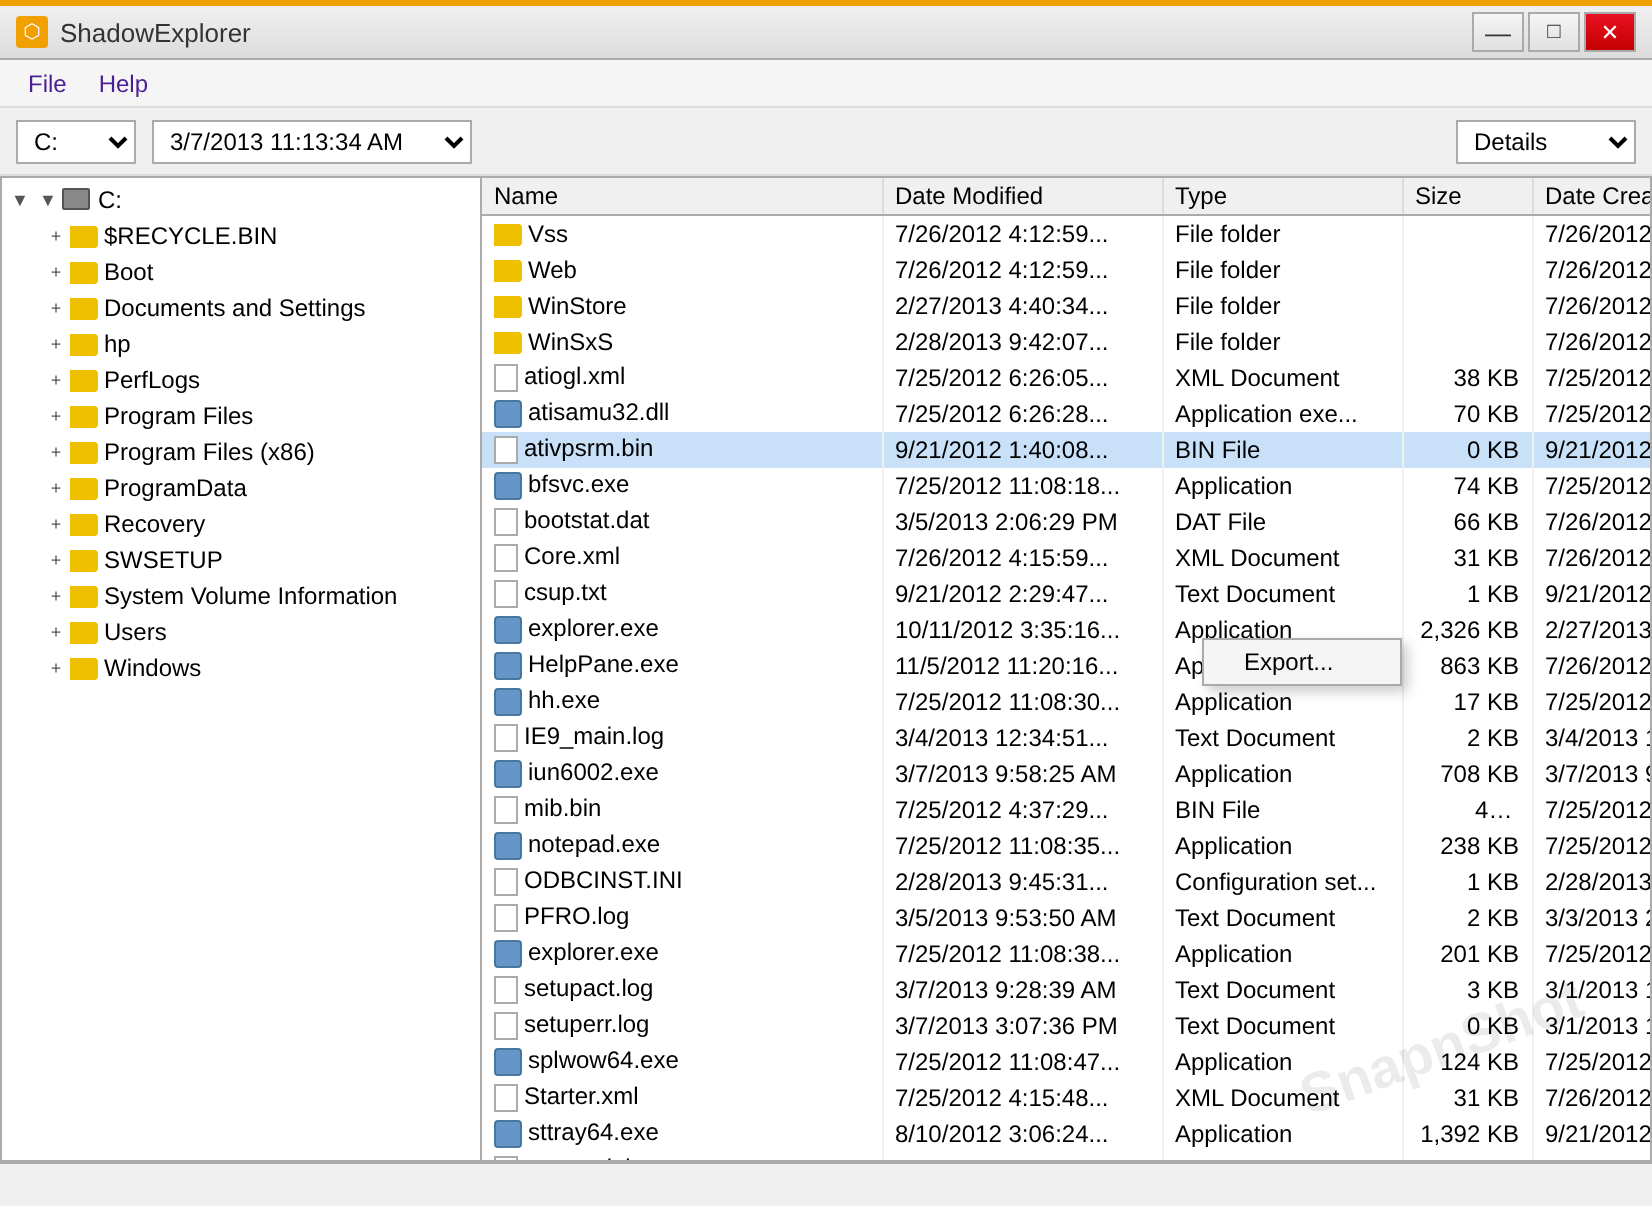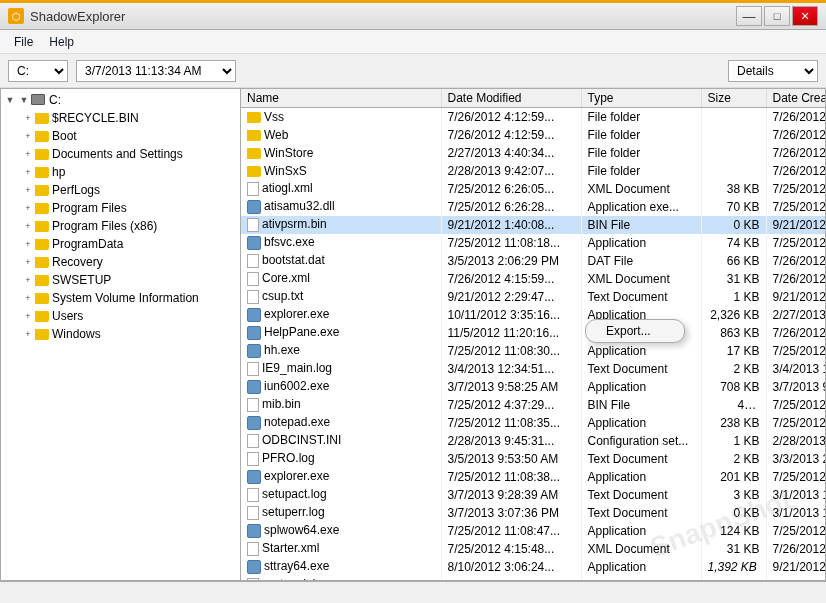--- a/index.html
+++ b/index.html
@@ -71,21 +71,21 @@
       height: 24px;
       display: flex;
       align-items: center;
       padding: 0 6px;
       border-bottom: 1px solid #ddd;
     }
     .menu-item {
       padding: 2px 8px;
       cursor: pointer;
       border-radius: 2px;
-      color: #0f172a;
+      color: #4c1d95;
     }
 
     
     .toolbar {
       background: #f0f0f0;
       height: 34px;
       display: flex;
       align-items: center;
       padding: 0 8px;
       gap: 8px;
@@ -539,34 +539,34 @@
             <td class="col-name"><span style="display: inline-block; width: 12px; height: 14px; background: white; border: 1px solid rgb(170, 170, 170); margin-right: 3px; vertical-align: middle;"></span><span>Starter.xml</span></td>
             <td class="col-date">7/25/2012 4:15:48...</td>
             <td class="col-type">XML Document</td>
             <td class="col-size" style="text-align: right;">31 KB</td>
             <td class="col-datecreated">7/26/2012 3...</td>
           </tr>
           <tr>
             <td class="col-name"><span style="display: inline-block; width: 14px; height: 14px; background: rgb(100, 150, 200); border: 1px solid rgb(72, 120, 160); border-radius: 2px; margin-right: 3px; vertical-align: middle;"></span><span>sttray64.exe</span></td>
             <td class="col-date">8/10/2012 3:06:24...</td>
             <td class="col-type">Application</td>
-            <td class="col-size" style="text-align: left; font-style: italic;">1,392 KB</td>
+            <td class="col-size" style="text-align: right;">1,392 KB</td>
             <td class="col-datecreated">9/21/2012 1...</td>
           </tr>
           <tr>
             <td class="col-name"><span style="display: inline-block; width: 12px; height: 14px; background: white; border: 1px solid rgb(170, 170, 170); margin-right: 3px; vertical-align: middle;"></span><span>system.ini</span></td>
             <td class="col-date">7/26/2012 1:26:49...</td>
             <td class="col-type">Configuration set.</td>
             <td class="col-size" style="text-align: right;">1 KB</td>
             <td class="col-datecreated">7/26/2012...</td>
           </tr>
         </tbody>
     </table>
 
-    <div class="context-menu" style="left: 344px; top: 230px; position: absolute; border-radius: 11px;">
+    <div class="context-menu" style="left: 360px; top: 230px; position: absolute;">
       <div class="context-menu-item">Export...</div>
     </div>
 
     <div style="
       position: absolute;
       bottom: 40px;
       right: 30px;
       color: rgba(0,0,0,0.08);
       font-size: 28px;
       font-weight: bold;

